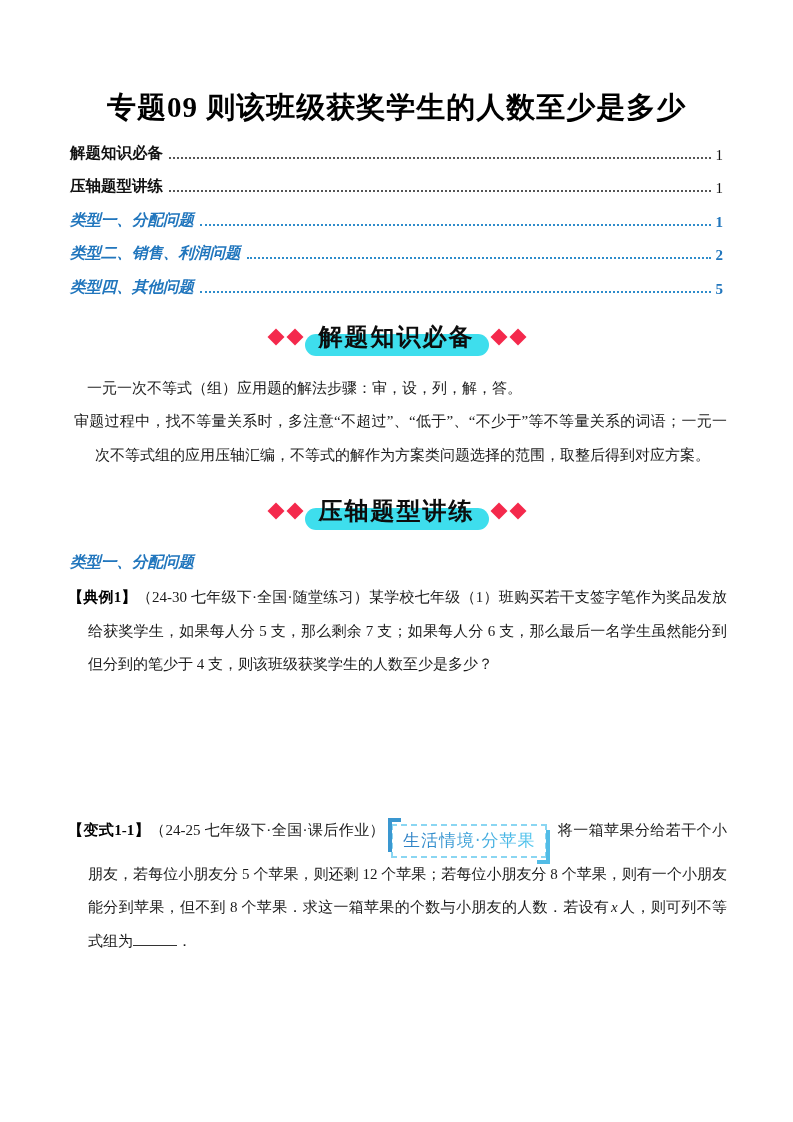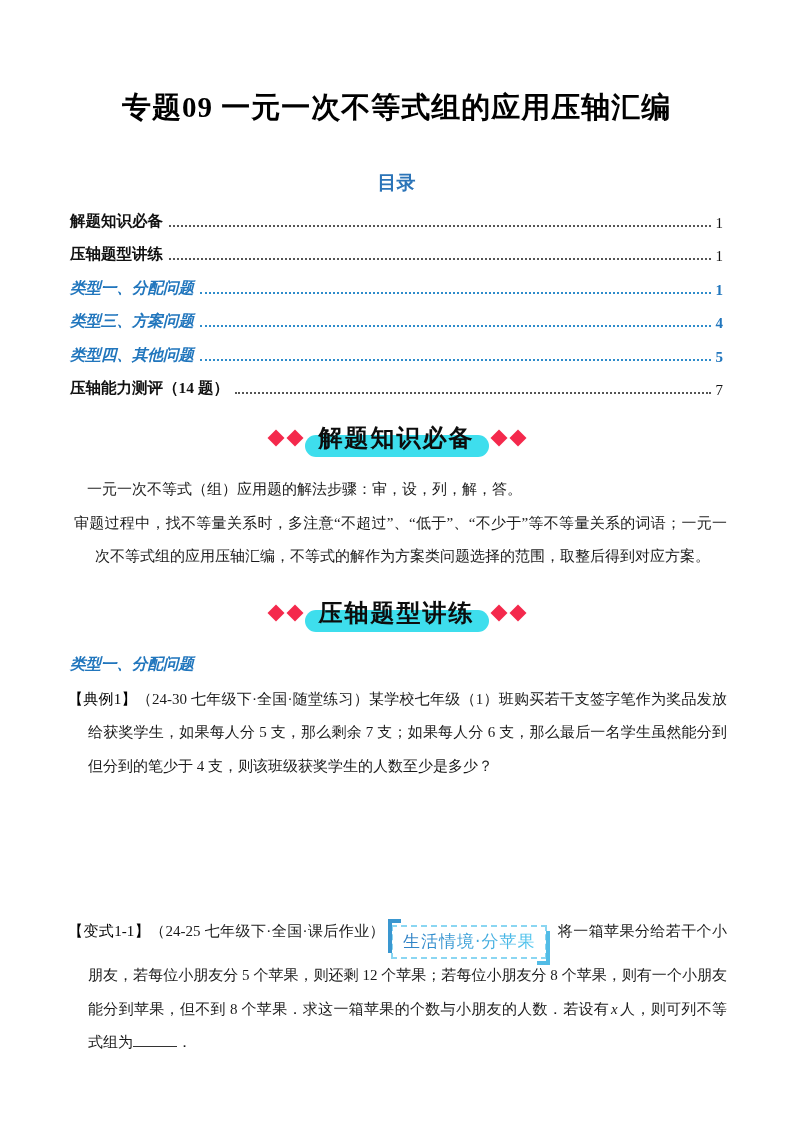--- a/index.html
+++ b/index.html
@@ -103,21 +103,21 @@
     color:#2176bd;
   }
   .problem{
     margin:8px 66px 0 68px;
     font-size:15px;
     line-height:33.5px;
     text-align:justify;
     padding-left:20px;
     text-indent:-20px;
   }
-  .prob-label{font-weight:normal;color:#000;}
+  .prob-label{font-weight:bold;color:#000;}
   .answer-space{height:124px;}
   .var-x{font-style:italic;font-family:"Liberation Serif",serif;padding:0 2px;}
   .blank{
     display:inline-block;
     width:44px;
     border-bottom:1.5px solid #333;
     height:14px;
     vertical-align:baseline;
   }
   
@@ -155,54 +155,48 @@
     width:9px;height:30px;
     border-right:4px solid #52bce6;
     border-bottom:4px solid #52bce6;
   }
 </style>
 </head>
 <body>
 
 <div class="page">
 
-  <h1 class="doc-title">专题09 一元一次不等式组的应用压轴汇编</h1>
-
-  <div class="toc-heading">目录</div>
+  <h1 class="doc-title">专题09 则该班级获奖学生的人数至少是多少</h1>
+
 
   <div class="toc">
     <div class="toc-row">
       <span class="toc-label">解题知识必备</span>
       <span class="toc-leader"></span>
       <span class="toc-page">1</span>
     </div>
     <div class="toc-row">
       <span class="toc-label">压轴题型讲练</span>
       <span class="toc-leader"></span>
       <span class="toc-page">1</span>
     </div>
     <div class="toc-row type-row">
       <span class="toc-label">类型一、分配问题</span>
       <span class="toc-leader"></span>
       <span class="toc-page">1</span>
     </div>
     <div class="toc-row type-row">
-      <span class="toc-label">类型三、方案问题</span>
-      <span class="toc-leader"></span>
-      <span class="toc-page">4</span>
+      <span class="toc-label">类型二、销售、利润问题</span>
+      <span class="toc-leader"></span>
+      <span class="toc-page">2</span>
     </div>
     <div class="toc-row type-row">
       <span class="toc-label">类型四、其他问题</span>
       <span class="toc-leader"></span>
       <span class="toc-page">5</span>
-    </div>
-    <div class="toc-row">
-      <span class="toc-label">压轴能力测评（14 题）</span>
-      <span class="toc-leader"></span>
-      <span class="toc-page">7</span>
     </div>
   </div>
 
   <div class="banner banner-1">
     <span class="diamond-pair">
       <i class="diamond"></i>
       <i class="diamond"></i>
     </span>
     <span class="banner-inner">
       <span class="banner-pill"></span>

